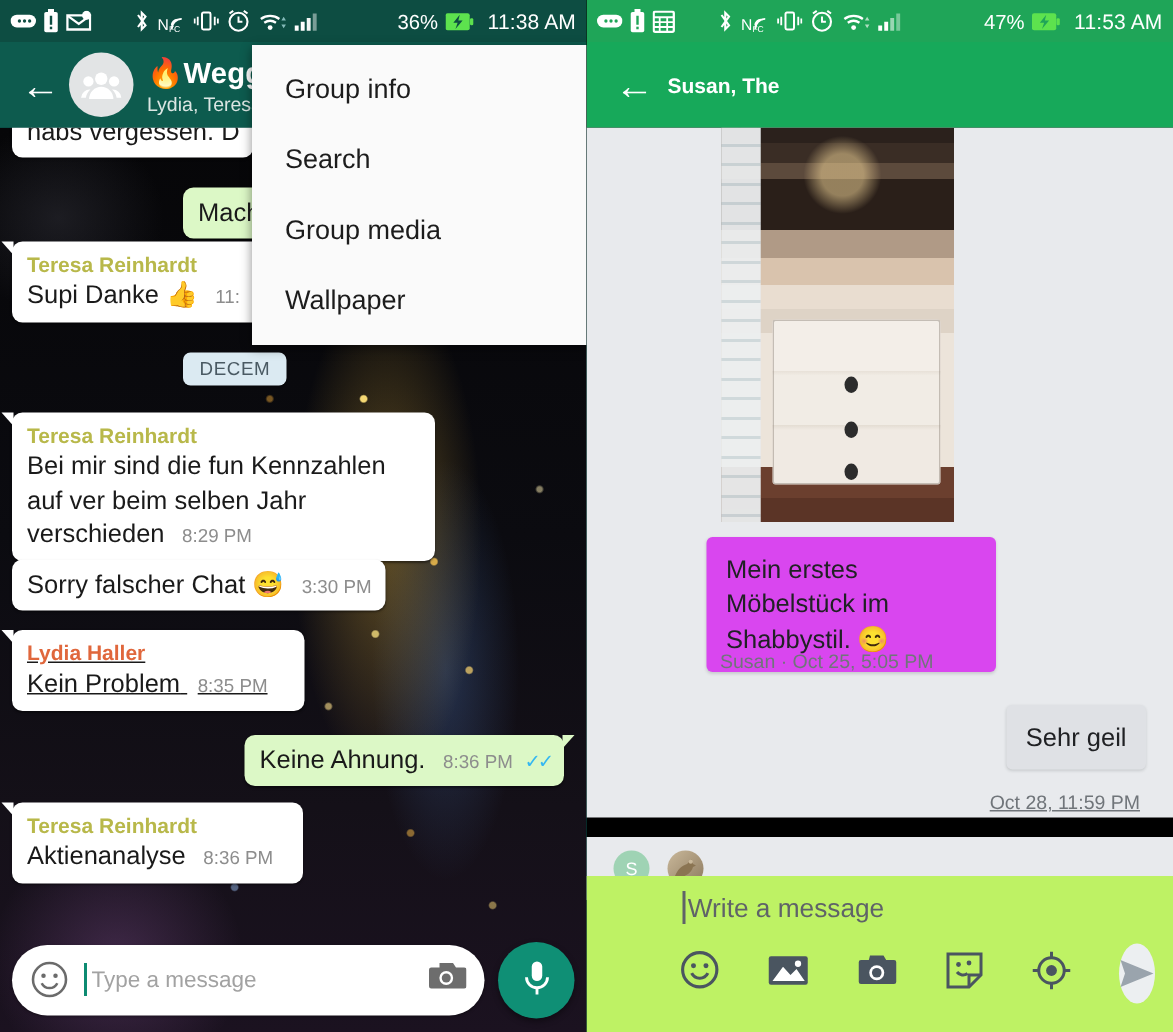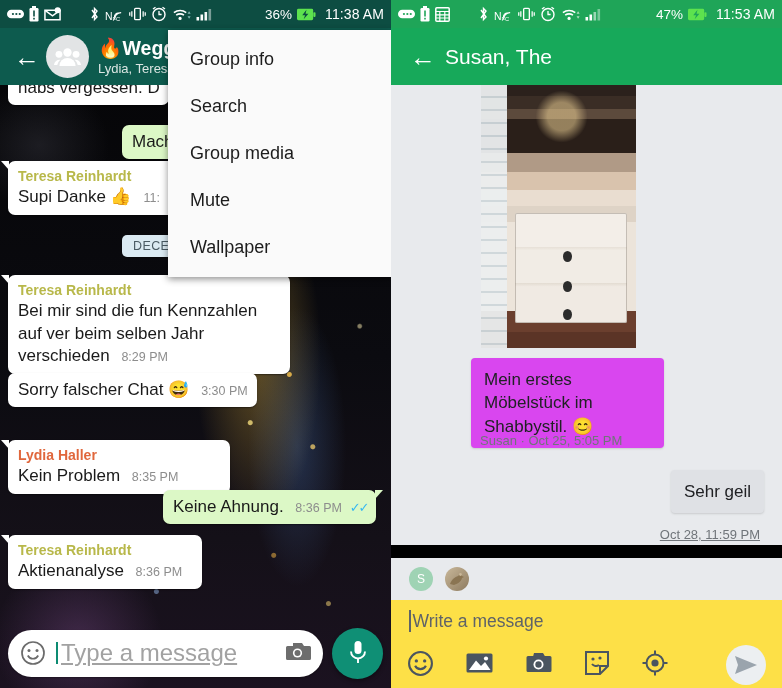--- a/index.html
+++ b/index.html
@@ -97,21 +97,21 @@
   .wa-input-row {
     position: absolute; left: 0; right: 0; bottom: 6px; height: 58px;
     display: flex; align-items: center; padding: 0 8px; z-index: 15;
   }
   .wa-inputbox {
     flex: 1; height: 47px; background: #fff; border-radius: 24px;
     display: flex; align-items: center; padding: 0 12px; box-shadow: 0 1px 2px rgba(0,0,0,.35);
   }
   .wa-emoji { width: 26px; height: 26px; flex: none; }
   .wa-caret { width: 2px; height: 22px; background: #0d8b72; margin: 0 3px 0 10px; }
-  .wa-ph { color: #a2a2a2; font-size: 24px; flex: 1; text-decoration: underline; }
+  .wa-ph { color: #a2a2a2; font-size: 15px; flex: 1; }
   .wa-cam { width: 27px; flex: none; }
   .wa-mic {
     width: 51px; height: 51px; border-radius: 50%; background: #0f8f75; margin-left: 9px;
     display: flex; align-items: center; justify-content: center; flex: none;
     box-shadow: 0 2px 4px rgba(0,0,0,.4);
   }
 
   
   .menu {
     position: absolute; background: #fafafa; z-index: 60;
@@ -122,21 +122,21 @@
   }
   .menu-left { left: 168px; top: 30px; width: 223px; }
   .menu-left .menu-item { padding: 13px 22px; }
 
   
   .hg-header {
     height: 57px; background: #17a95a; display: flex; align-items: center;
     padding: 0 10px; position: relative; z-index: 20;
   }
   .hg-back { color: #fff; font-size: 26px; width: 44px; text-align: center; line-height: 1; }
-  .hg-title { color: #fff; font-size: 21px; font-weight: normal; white-space: nowrap; }
+  .hg-title { color: #fff; font-size: 14px; font-weight: bold; white-space: nowrap; }
   .hg-body {
     position: absolute; top: 85px; left: 0; right: 0; bottom: 143px;
     background: #e8eaed; overflow: hidden;
   }
   .hg-photo {
     position: absolute; left: 90px; top: 0; width: 155px; height: 263px;
     background:
       radial-gradient(circle at 52% 12%, rgba(255,225,160,.5) 0 14px, transparent 26px),
       linear-gradient(180deg,#2b211c 0 4%, #3a2d25 4% 9%, #5c4a3c 9% 13%, #2a1f19 13% 26%, #b09a86 26% 33%, #d9c3ad 33% 40%, #e9ddd0 40% 46%, #ded3c6 46% 52%, #ece4da 52% 86%, #6b3f2e 86% 94%, #5b3426 94% 100%),
       #d8cfc4;
@@ -169,21 +169,21 @@
   .pres-avatar {
     width: 24px; height: 24px; border-radius: 50%; background: #9fd3b4;
     color: #fff; font-size: 12px; display: flex; align-items: center; justify-content: center;
   }
   .pres-avatar2 {
     width: 24px; height: 24px; border-radius: 50%;
     background: linear-gradient(135deg,#c9b89a,#8d7a5f);
     display:flex; align-items:center; justify-content:center; font-size: 13px;
   }
   .hg-compose {
-    position: absolute; left: 0; right: 0; bottom: 0; height: 88px; background: #fde047; z-index: 12;
+    position: absolute; left: 0; right: 0; bottom: 0; height: 104px; background: #bef264; z-index: 12; padding-left: 46px;
   }
   .hg-write { display: flex; align-items: center; height: 42px; padding: 0 18px; }
   .hg-write .caret { width: 1.5px; height: 22px; background: #5f6368; margin-right: 2px; }
   .hg-write .ph { color: #5f6368; font-size: 17.5px; }
   .hg-icons { display: flex; align-items: center; height: 46px; padding: 0 16px; gap: 32px; }
   .hg-send {
     margin-left: auto; width: 40px; height: 40px; border-radius: 50%; background: #eceff1;
     display: flex; align-items: center; justify-content: center;
   }
 </style>
@@ -318,21 +318,21 @@
           <div class="sender" style="color:#b8b84a;">Teresa Reinhardt</div>
           <span class="txt">Bei mir sind die fun Kennzahlen auf ver beim selben Jahr verschieden</span>
           <span class="time">8:29 PM</span>
         </div>
 
         <div class="bub in" style="left:8px; top:288px;">
           <span class="txt">Sorry falscher Chat 😅</span>
           <span class="time">3:30 PM</span>
         </div>
 
-        <div class="bub in tail-l" style="left:8px; top:355px; width:222px;">
+        <div class="bub in tail-l" style="left:8px; top:335px; width:195px;text-decoration:underline;">
           <div class="sender" style="color:#e0673c;">Lydia Haller</div>
           <span class="txt">Kein Problem</span>
           <span class="time">8:35 PM</span>
         </div>
 
         <div class="bub out tail-r" style="left:163px; top:405px;">
           <span class="txt">Keine Ahnung.</span>
           <span class="time">8:36 PM</span>
           <span class="ticks">✓✓</span>
         </div>
@@ -372,21 +372,20 @@
               <path d="M11 19.5 v4.5" stroke="#fff" stroke-width="1.9"></path>
             </svg>
         </div>
       </div>
     </div>
 
     <div class="menu menu-left">
       <div class="menu-item">Group info</div>
       <div class="menu-item">Search</div>
       <div class="menu-item">Group media</div>
-      <div class="menu-item">Mute</div>
       <div class="menu-item">Wallpaper</div>
     </div>
   </div>
 
   <div class="panel">
 
     <div class="statusbar sb-right">
       <div class="sb-icons">
         <span class="sb-ico">
           <svg width="17" height="14" viewBox="0 0 20 14">

